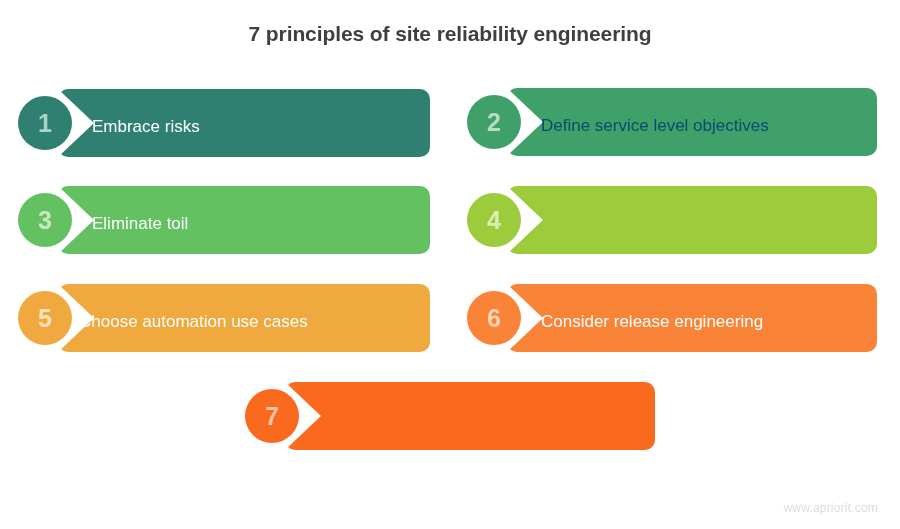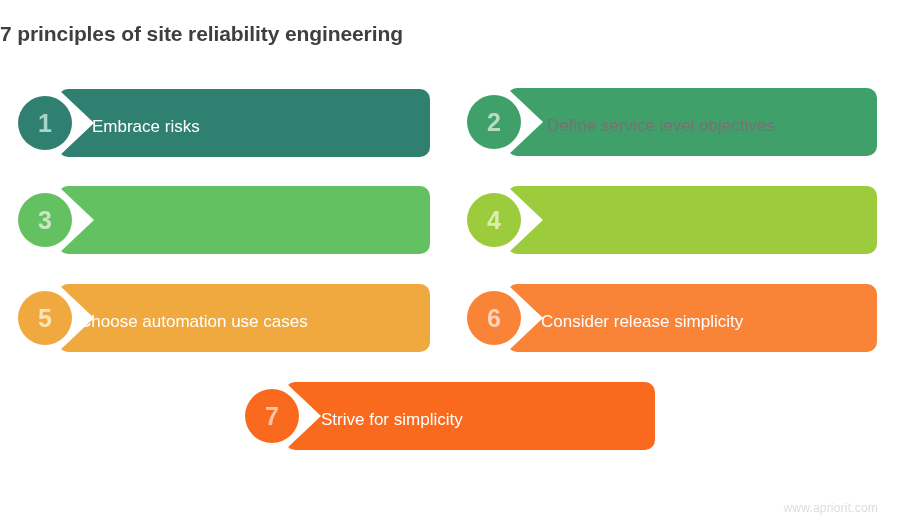--- a/index.html
+++ b/index.html
@@ -19,20 +19,21 @@
     position: absolute;
     inset: 0;
   }
 
   
   .page-title {
     position: absolute;
     left: 0;
     top: 22px;
     width: 900px;
+    text-align: center;
     font-size: 21px;
     font-weight: bold;
     color: #3f3f3f;
     letter-spacing: -0.1px;
   }
 
   
   .card {
     position: absolute;
     height: 68px;
@@ -107,47 +108,47 @@
       <div class="card" style="left: 18px; top: 89px; width: 412px;">
         <div class="card-bar" style="width: 372px; background: rgb(47, 128, 112);"></div>
         <div class="card-notch" style="background: rgb(255, 255, 255);"></div>
         <div class="card-circle" style="background: rgb(47, 128, 112); color: rgb(169, 212, 201);">1</div>
         <div class="card-label" style="left: 74px; color: rgb(255, 255, 255);">Embrace risks</div>
       </div>
       <div class="card" style="left: 467px; top: 88px; width: 410px;">
         <div class="card-bar" style="width: 370px; background: rgb(63, 160, 106);"></div>
         <div class="card-notch" style="background: rgb(255, 255, 255);"></div>
         <div class="card-circle" style="background: rgb(63, 160, 106); color: rgb(184, 220, 195);">2</div>
-        <div class="card-label" style="left: 80px; color: #737373;">Define service level objectives</div>
+        <div class="card-label" style="left: 74px; color: #0c4a6e;">Define service level objectives</div>
       </div>
       <div class="card" style="left: 18px; top: 186px; width: 412px;">
         <div class="card-bar" style="width: 372px; background: rgb(99, 193, 98);"></div>
         <div class="card-notch" style="background: rgb(255, 255, 255);"></div>
         <div class="card-circle" style="background: rgb(99, 193, 98); color: rgb(201, 232, 194);">3</div>
+        <div class="card-label" style="left: 74px; color: rgb(255, 255, 255);">Eliminate toil</div>
       </div>
       <div class="card" style="left: 467px; top: 186px; width: 410px;">
         <div class="card-bar" style="width: 370px; background: rgb(156, 203, 59);"></div>
         <div class="card-notch" style="background: rgb(255, 255, 255);"></div>
         <div class="card-circle" style="background: rgb(156, 203, 59); color: rgb(221, 236, 176);">4</div>
       </div>
       <div class="card" style="left: 18px; top: 284px; width: 412px;">
         <div class="card-bar" style="width: 372px; background: rgb(240, 169, 63);"></div>
         <div class="card-notch" style="background: rgb(255, 255, 255);"></div>
         <div class="card-circle" style="background: rgb(240, 169, 63); color: rgb(250, 227, 188);">5</div>
         <div class="card-label" style="left: 61px; color: rgb(255, 255, 255);">Choose automation use cases</div>
       </div>
       <div class="card" style="left: 467px; top: 284px; width: 410px;">
         <div class="card-bar" style="width: 370px; background: rgb(249, 131, 55);"></div>
         <div class="card-notch" style="background: rgb(255, 255, 255);"></div>
         <div class="card-circle" style="background: rgb(249, 131, 55); color: rgb(253, 212, 187);">6</div>
-        <div class="card-label" style="left: 74px; color: rgb(255, 255, 255);">Consider release simplicity</div>
+        <div class="card-label" style="left: 74px; color: rgb(255, 255, 255);">Consider release engineering</div>
       </div>
       <div class="card" style="left: 245px; top: 382px; width: 410px;">
         <div class="card-bar" style="width: 370px; background: rgb(250, 106, 30);"></div>
         <div class="card-notch" style="background: rgb(255, 255, 255);"></div>
         <div class="card-circle" style="background: rgb(250, 106, 30); color: rgb(253, 196, 165);">7</div>
-        <div class="card-label" style="left: 76px; color: rgb(255, 255, 255);">Strive for simplicity</div>
       </div>
     </div>
 
   <div class="watermark" style="color: rgb(220, 220, 220); margin-top: 29px;">www.apriorit.com</div>
 
 </div>
 
 </body></html>

